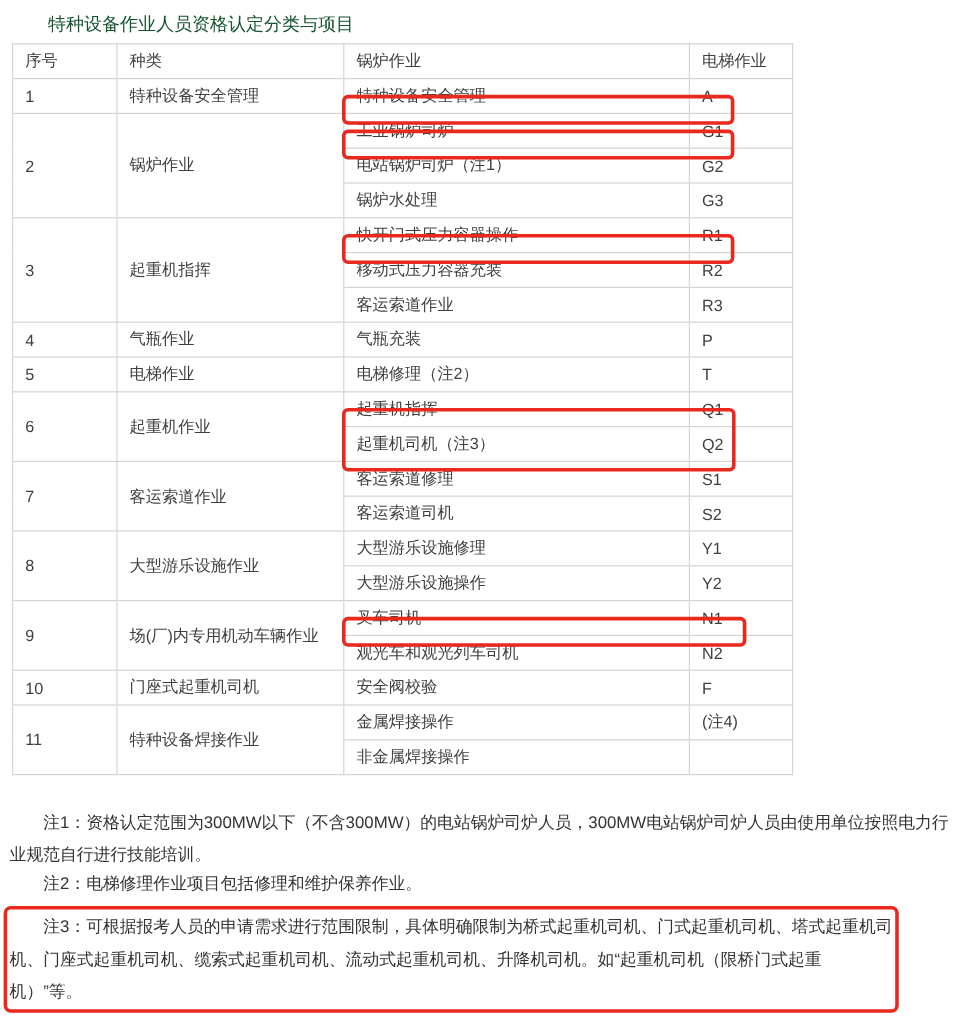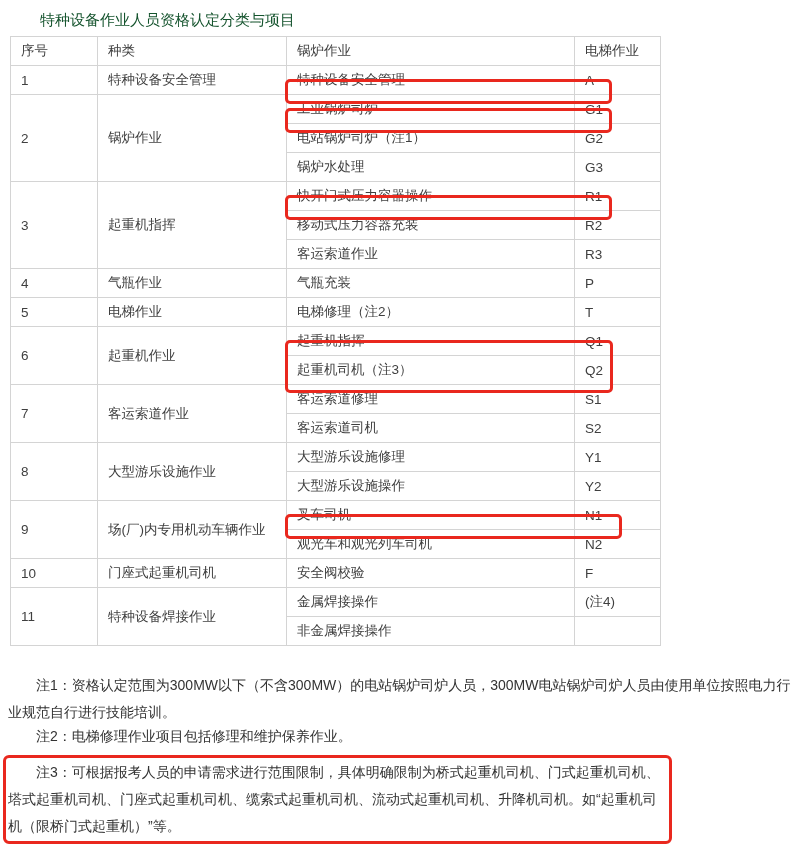--- a/index.html
+++ b/index.html
@@ -6,21 +6,21 @@
   #page{position:relative;width:803px;height:856px;background:#fff;overflow:hidden;
         font-family:"Liberation Sans","DejaVu Sans",sans-serif;color:#3f3f3f;}
   #doc-title{position:absolute;left:40px;top:11px;font-size:15px;color:#14532d;}
   table.qual{position:absolute;left:10px;top:36px;width:650px;border-collapse:collapse;table-layout:fixed;}
   table.qual th,table.qual td{border:1px solid #d4d4d4;height:28px;padding:0 4px 0 10px;
         font-size:13.5px;font-weight:normal;text-align:left;vertical-align:middle;color:#3f3f3f;
         overflow:hidden;white-space:nowrap;}
   td.num,td.codecell{color:#5a6573;}
   .note{position:absolute;font-size:14px;line-height:27px;color:#333;}
   .note p{margin:0;text-indent:2em;}
-  #note3-box{position:absolute;left:3px;top:755px;width:669px;box-sizing:border-box;
+  #note3-box{position:absolute;left:3px;top:755px;width:746px;box-sizing:border-box;
         border:3px solid #e9281e;border-radius:6px;padding:1px 2px;}
   #note3-box .inner{font-size:14px;line-height:27px;color:#333;text-indent:2em;margin:0;}
   .hl{position:absolute;box-sizing:border-box;border:3px solid #e9281e;border-radius:5px;
       pointer-events:none;z-index:5;}
   #hl-1{left:285px;top:79px;width:327px;height:25px;}
   #hl-2{left:285px;top:108px;width:327px;height:25px;}
   #hl-3{left:285px;top:195px;width:327px;height:25px;}
   #hl-4{left:285px;top:340px;width:328px;height:53px;}
   #hl-5{left:285px;top:514px;width:337px;height:25px;}
 </style>

